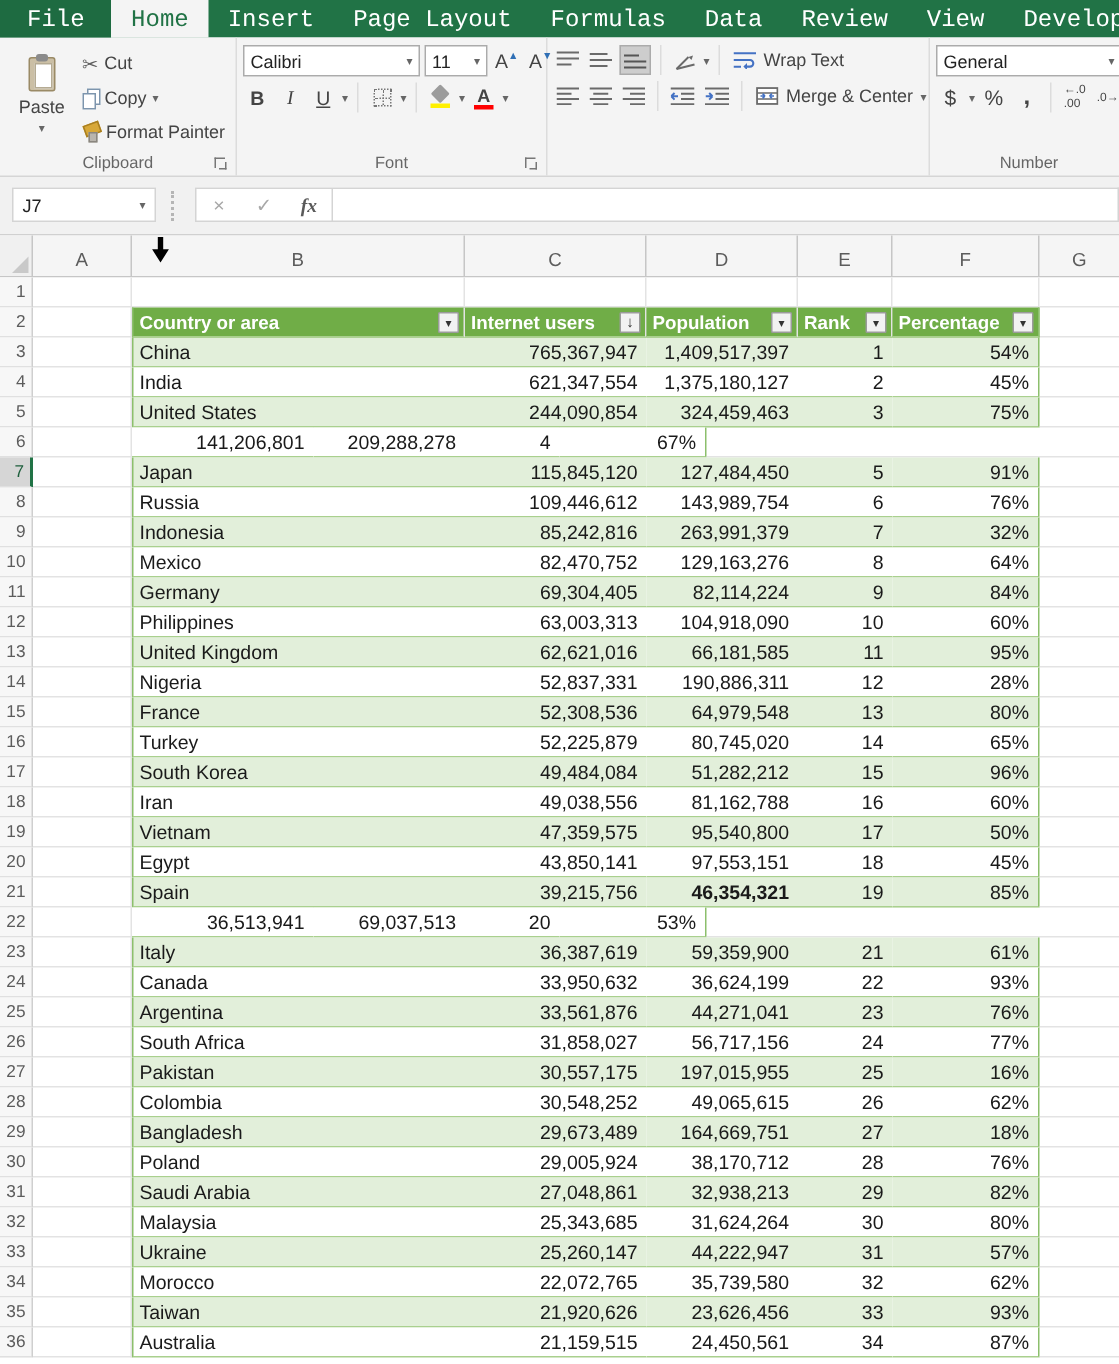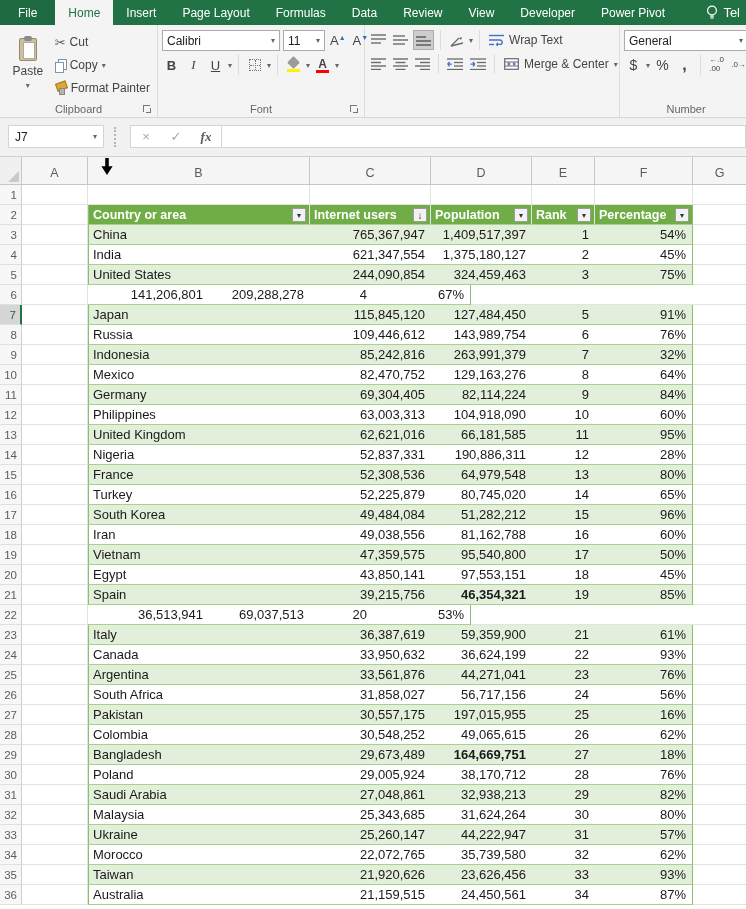--- a/index.html
+++ b/index.html
@@ -2,21 +2,21 @@
 <html><head>
 <meta charset="utf-8">
 <style>
   * { margin:0; padding:0; box-sizing:border-box; }
   html,body { width:746px; height:909px; overflow:hidden; background:#fff;
     font-family:"Liberation Sans", sans-serif; -webkit-font-smoothing:antialiased; }
   .app { position:relative; width:746px; height:909px; background:#fff; }
 
   
   .tabbar { height:25px; background:#217346; display:flex; align-items:stretch; }
-  .tab { color:#fff; font-size:12px; padding:0 13px; display:flex; align-items:center; cursor:default; white-space:nowrap; }
+  .tab { color:#fff; font-size:16px; padding:0 13px; display:flex; align-items:center; cursor:default; white-space:nowrap;font-family:Liberation Mono, monospace; }
   .tab.file { padding:0 18px; background:#1e6b41; }
   .tab.active { background:#f4f4f4; color:#217346; }
   .tellme { margin-left:auto; color:#fff; font-size:13px; display:flex; align-items:center; gap:5px; padding:0 6px; overflow:hidden; }
 
   
   .ribbon { height:93px; background:#f4f4f4; border-bottom:1px solid #d5d5d5; display:flex; }
   .rgroup { display:flex; flex-direction:column; border-right:1px solid #dcdcdc; padding:3px 4px 0 4px; }
   .rgroup-content { flex:1; display:flex; }
   .rgroup-label { height:17px; font-size:11px; color:#666; display:flex; align-items:center; justify-content:center; position:relative; padding:0 10px; }
   .launcher { position:absolute; right:1px; bottom:3px; width:10px; height:10px; }
@@ -646,21 +646,21 @@
           <div class="cell tcell num band last" style="width: 98px;">76%</div>
           <div class="cell txt" style="flex: 1 1 0%; border-right: none;"></div>
         </div>
         <div class="srow">
           <div class="rn">26</div>
           <div class="cell txt" style="width: 66px;"></div>
           <div class="cell tcell txt first" style="width: 222px;">South Africa</div>
           <div class="cell tcell num" style="width: 121px;">31,858,027</div>
           <div class="cell tcell num" style="width: 101px;">56,717,156</div>
           <div class="cell tcell num" style="width: 63px;">24</div>
-          <div class="cell tcell num last" style="width: 98px;">56%</div>
+          <div class="cell tcell num last" style="width: 98px;">77%</div>
           <div class="cell txt" style="flex: 1 1 0%; border-right: none;"></div>
         </div>
         <div class="srow">
           <div class="rn">27</div>
           <div class="cell txt" style="width: 66px;"></div>
           <div class="cell tcell txt band first" style="width: 222px;">Pakistan</div>
           <div class="cell tcell num band" style="width: 121px;">30,557,175</div>
           <div class="cell tcell num band" style="width: 101px;">197,015,955</div>
           <div class="cell tcell num band" style="width: 63px;">25</div>
           <div class="cell tcell num band last" style="width: 98px;">16%</div>
@@ -674,21 +674,21 @@
           <div class="cell tcell num" style="width: 101px;">49,065,615</div>
           <div class="cell tcell num" style="width: 63px;">26</div>
           <div class="cell tcell num last" style="width: 98px;">62%</div>
           <div class="cell txt" style="flex: 1 1 0%; border-right: none;"></div>
         </div>
         <div class="srow">
           <div class="rn">29</div>
           <div class="cell txt" style="width: 66px;"></div>
           <div class="cell tcell txt band first" style="width: 222px;">Bangladesh</div>
           <div class="cell tcell num band" style="width: 121px;">29,673,489</div>
-          <div class="cell tcell num band" style="width: 101px; font-weight: bold;">164,669,751</div>
+          <div class="cell tcell num band" style="width: 101px;">164,669,751</div>
           <div class="cell tcell num band" style="width: 63px;">27</div>
           <div class="cell tcell num band last" style="width: 98px;">18%</div>
           <div class="cell txt" style="flex: 1 1 0%; border-right: none;"></div>
         </div>
         <div class="srow">
           <div class="rn">30</div>
           <div class="cell txt" style="width: 66px;"></div>
           <div class="cell tcell txt first" style="width: 222px;">Poland</div>
           <div class="cell tcell num" style="width: 121px;">29,005,924</div>
           <div class="cell tcell num" style="width: 101px;">38,170,712</div>

